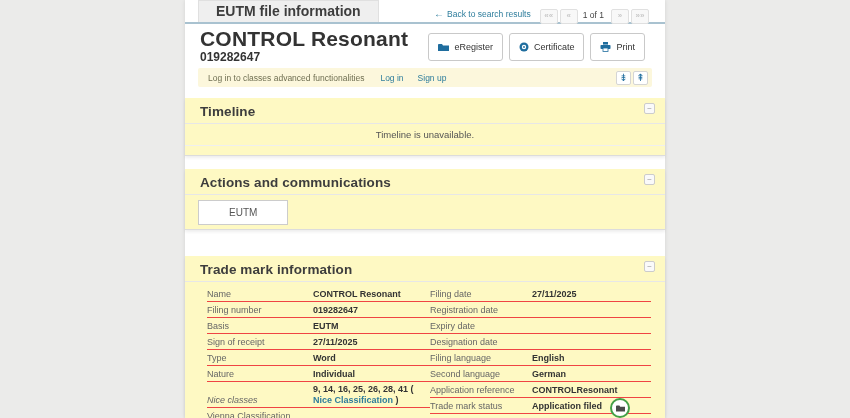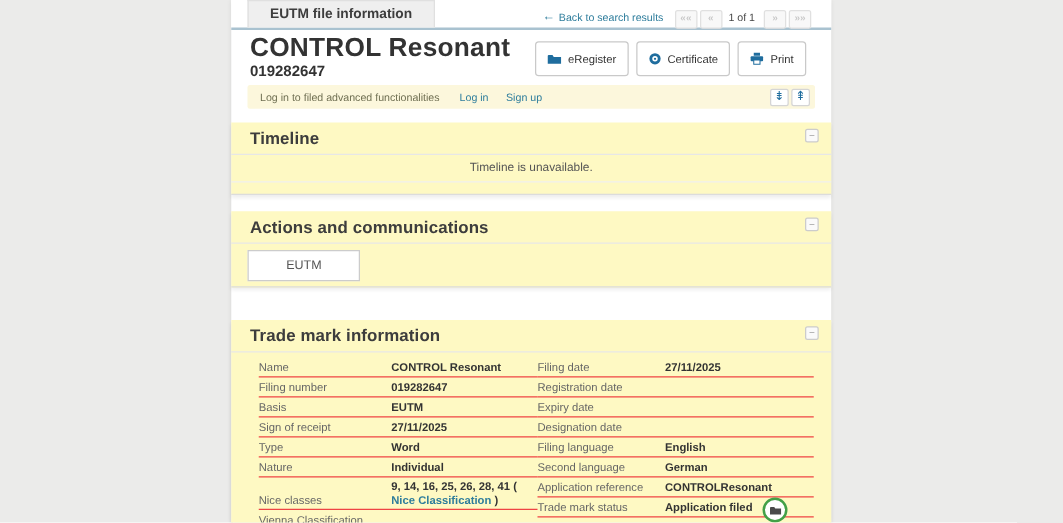--- a/index.html
+++ b/index.html
@@ -11,21 +11,21 @@
   }
   .content{
     position:absolute;left:185px;top:0;width:480px;height:418px;
     background:#ffffff;box-shadow:0 0 4px rgba(0,0,0,.10);
   }
   
   .tabbar{position:relative;height:22px;border-bottom:2px solid #a9c2d0;background:#fff;}
   .file-tab{
     position:absolute;left:13px;top:0;height:21px;line-height:21px;
     padding:0 17px;background:#efefef;border:1px solid #e0e0e0;border-bottom:none;
-    font-size:11px;font-weight:bold;color:#3d3d3d;cursor:default;
+    font-size:14px;font-weight:bold;color:#3d3d3d;cursor:default;
   }
   
   .topnav{position:absolute;top:4px;right:16px;display:flex;align-items:center;gap:7px;}
   .back-link{font-size:8.5px;color:#2e7d9c;text-decoration:none;display:flex;align-items:center;gap:3px;}
   .back-arrow{color:#2e7d9c;font-size:10px;line-height:8px;}
   .pgbtn{
     display:inline-block;width:16px;height:13px;line-height:12px;text-align:center;
     background:#f8f8f8;border:1px solid #e0e0e0;border-radius:2px;
     color:#c8c8c8;font-size:8px;font-weight:bold;margin-left:2px;cursor:default;
   }
@@ -147,21 +147,21 @@
             <rect x="3" y="0" width="5" height="2.6" fill="#1f6d9e"></rect>
             <rect x="0.5" y="3" width="10" height="4" rx="0.8" fill="#1f6d9e"></rect>
             <rect x="3" y="6" width="5" height="3.4" fill="#ffffff" stroke="#1f6d9e" stroke-width="0.8"></rect>
           </svg>
       </span>
       <span>Print</span>
     </button>
   </div>
 
   <div class="login-bar">
-    <span class="msg">Log in to filed advanced functionalities</span>
+    <span class="msg">Log in to classes advanced functionalities</span>
     <a href="#" class="login-link">Log in</a>
     <a href="#" class="signup-link">Sign up</a>
     <span class="bar-tools">
       <button class="tool-btn">
           <span>⇟</span>
         </button>
       <button class="tool-btn">
           <span>⇞</span>
         </button>
     </span>
@@ -212,21 +212,21 @@
             </div>
             <div class="tm-row">
               <span class="tm-label" style="width: 106px;">Type</span>
               <span class="tm-value">Word</span>
             </div>
             <div class="tm-row">
               <span class="tm-label" style="width: 106px;">Nature</span>
               <span class="tm-value">Individual</span>
             </div>
             <div class="tm-row">
-              <span class="tm-label" style="width: 106px;">Nice classes</span>
+              <span class="tm-label" style="width: 106px; font-style: italic;">Nice classes</span>
               <span class="tm-value">9, 14, 16, 25, 26, 28, 41 (<a href="#" class="tm-link"> Nice Classification </a>)</span>
             </div>
             <div class="tm-row">
               <span class="tm-label" style="width: 106px;">Vienna Classification</span>
               <span class="tm-value">&nbsp;</span>
             </div>
           </div>
         <div class="tm-col-right" id="tm-col-right">
             <div class="tm-row">
               <span class="tm-label" style="width: 102px;">Filing date</span>

